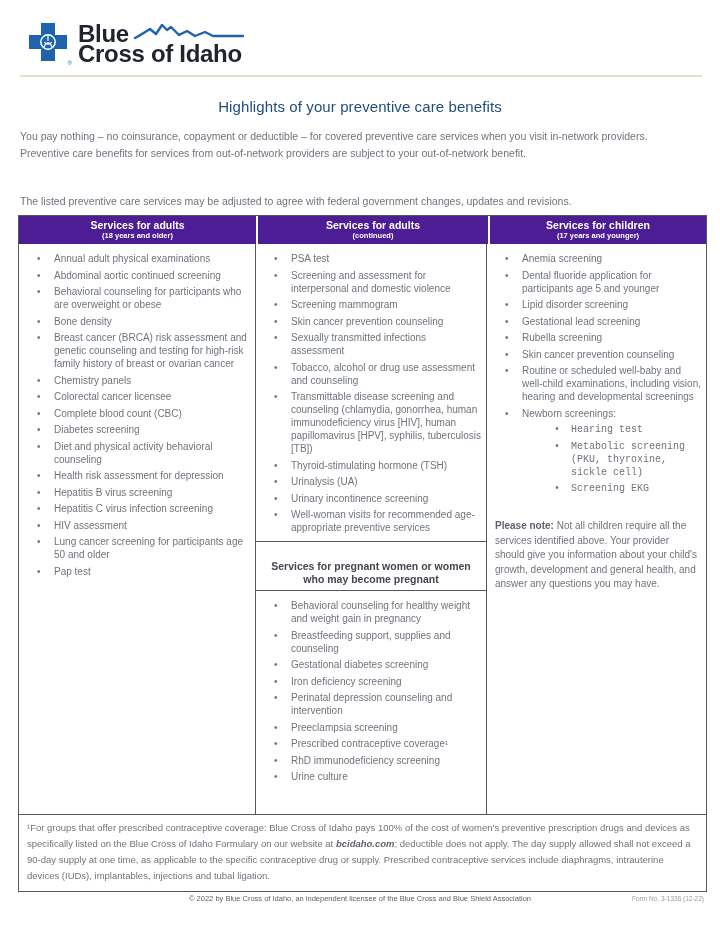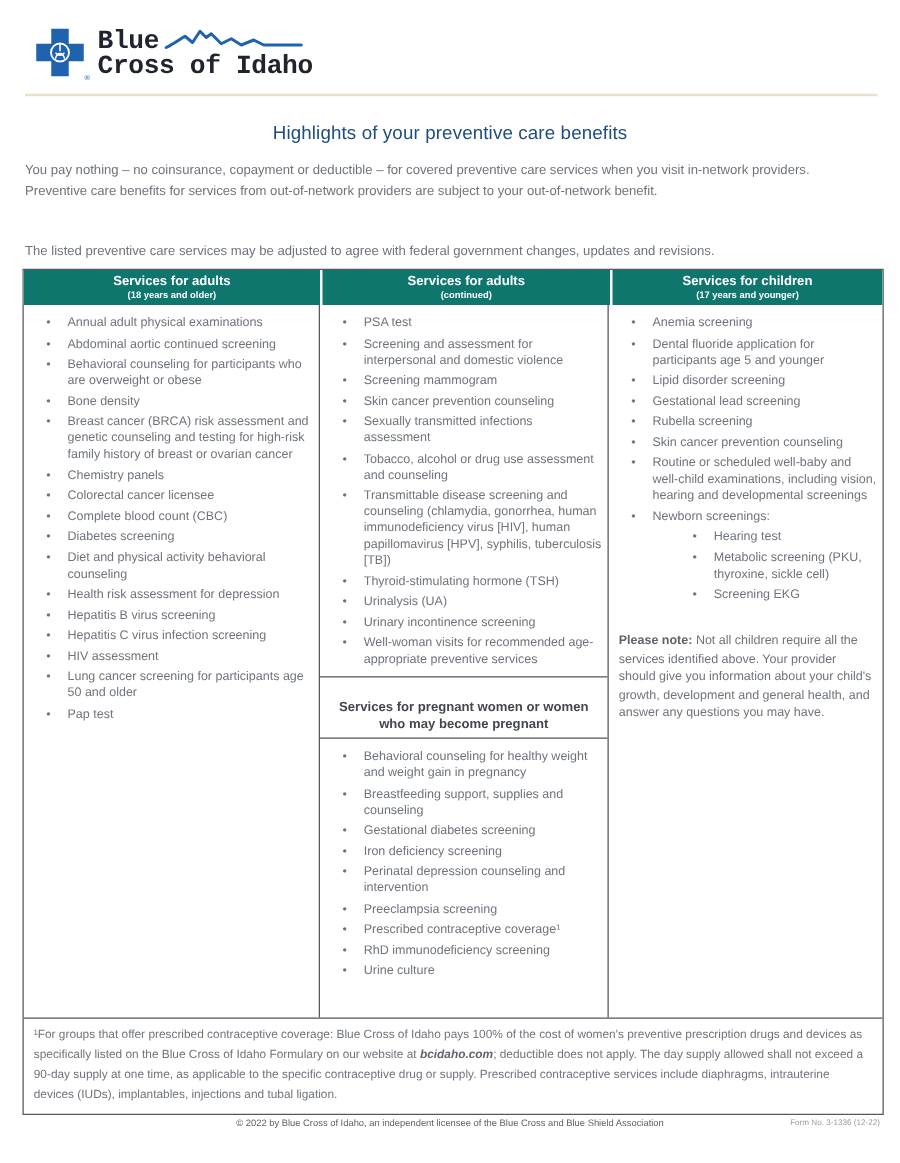--- a/index.html
+++ b/index.html
@@ -8,22 +8,22 @@
     width:720px; height:930px; position:relative; background:#ffffff;
     font-family:"Liberation Sans", sans-serif; overflow:hidden;
     color:#6e747c;
   }
   
   .brand { position:absolute; top:22px; left:28px; display:flex; align-items:flex-start; }
   .cross-wrap { position:relative; width:42px; height:44px; }
   .cross-wrap svg { display:block; }
   .reg-mark { position:absolute; right:-2px; bottom:0; font-size:6px; color:#1f62ae; }
   .logo-text {
-    margin-left:8px; font-family:Liberation Mono, monospace; font-weight:700;
-    color:#20242e; font-size:21px; line-height:20px; letter-spacing:-0.3px;
+    margin-left:8px; font-family:Liberation Sans, sans-serif; font-weight:700;
+    color:#20242e; font-size:24px; line-height:20px; letter-spacing:-0.3px;
   }
   .logo-line1 { display:flex; align-items:flex-end; }
   .mountains { margin-left:4px; margin-bottom:2px; }
   .top-rule { position:absolute; top:75px; left:20px; width:682px; height:2px; background:#e7e1cc; }
 
   
   .title {
     position:absolute; top:98px; left:0; width:100%; text-align:center;
     color:#1e4e7c; font-size:15px; font-weight:400; letter-spacing:0.1px;
   }
@@ -32,42 +32,42 @@
   .intro2 { position:absolute; top:193px; left:20px; width:680px;
     font-size:10.5px; line-height:16.5px; color:#6e747c; }
 
   
   .benefits-table {
     position:absolute; top:215px; left:18px; width:689px;
     border:1px solid #55575c; background:#fff;
   }
   .thead { display:flex; gap:2px; background:#ffffff; }
   .th {
-    background:#0f766e; color:#ffffff; text-align:center; padding:3px 2px 4px;
+    background:#4c1d95; color:#ffffff; text-align:center; padding:3px 2px 4px;
   }
   .th .h1 { font-size:10.5px; font-weight:700; line-height:12px; }
   .th .h2 { font-size:7.5px; font-weight:700; line-height:9px; }
   .th-1 { width:237px; } .th-2 { width:230px; } .th-3 { flex:1; }
 
   .tbody { display:flex; min-height:570px; }
   .col { padding:8px 4px 8px 6px; }
   .col-1 { width:237px; border-right:1px solid #55575c; }
   .col-2 { width:231px; border-right:1px solid #55575c; }
   .col-3 { flex:1; }
 
   ul.svc { list-style:none; }
   ul.svc li {
     position:relative; padding-left:29px; font-size:10px; line-height:13px;
     color:#6e747c; margin-bottom:3.5px;
   }
   ul.svc li::before {
     content:'\2022'; position:absolute; left:12px; top:0; color:#6e747c; font-size:10px;
   }
   ul.svc ul { list-style:none; margin-top:3.5px; }
-  ul.svc ul li { margin-left:24px; padding-left:25px; margin-bottom:3.5px; }
+  ul.svc ul li { margin-left:24px; padding-left:25px; margin-bottom:3.5px;font-family:Liberation Mono, monospace; }
   ul.svc ul li::before { left:8px; }
 
   .subsection-title {
     margin:7px -4px 8px -6px; border-top:1px solid #55575c; border-bottom:1px solid #55575c;
     text-align:center; font-weight:700; font-size:10.5px; line-height:13px;
     color:#43474e; padding:18px 14px 4px;
   }
   .note { margin:24px 2px 0 2px; font-size:10px; line-height:14.5px; color:#6e747c; }
   .note b { color:#5d636b; }
 

